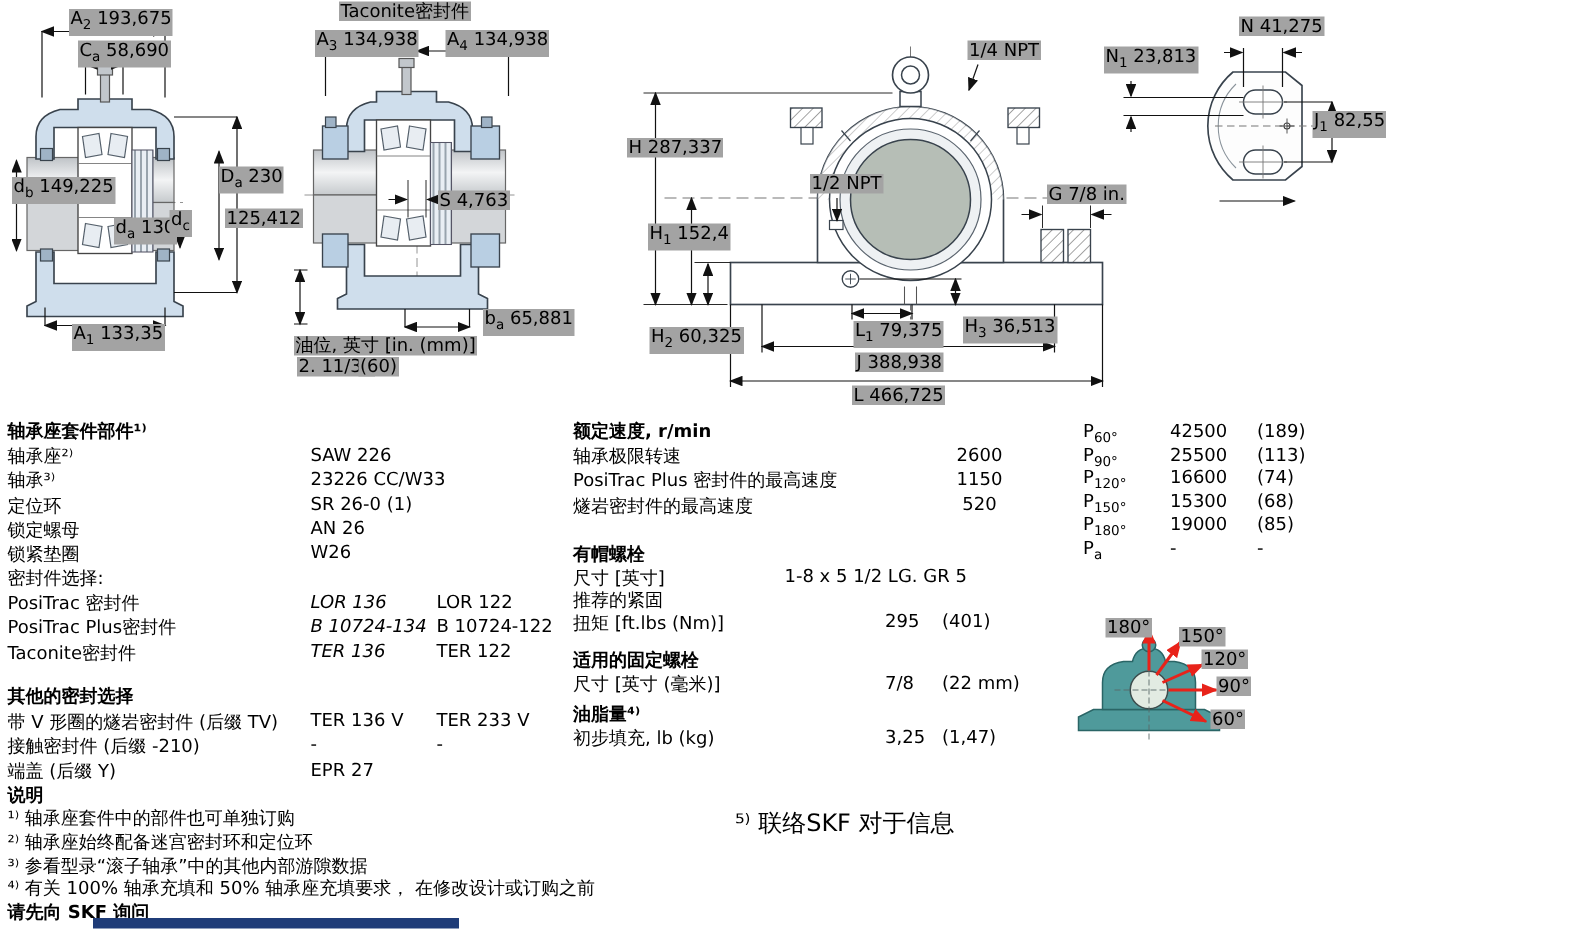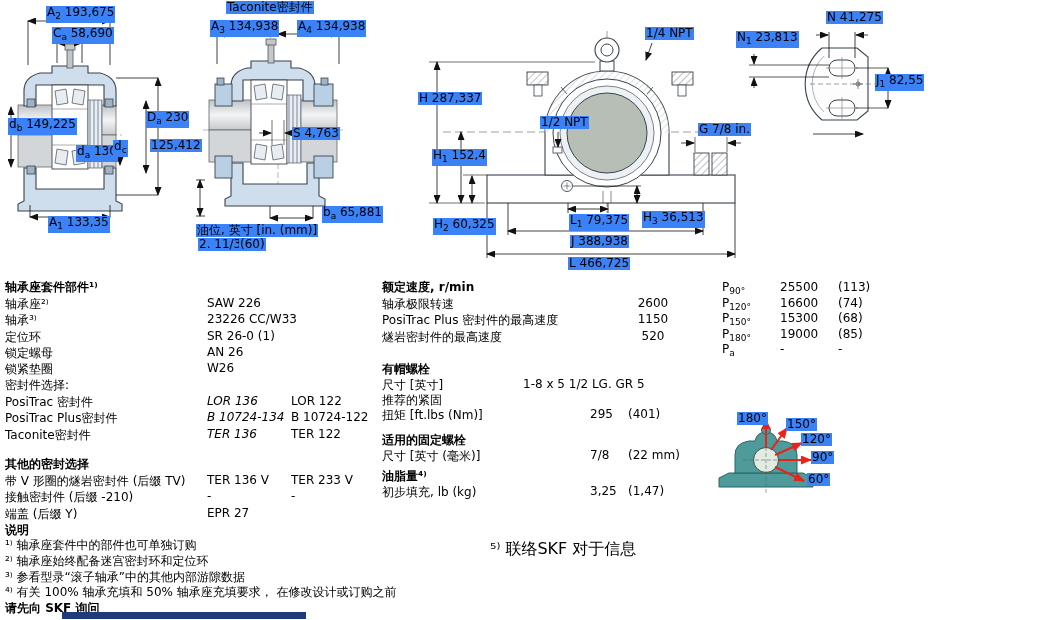--- a/index.html
+++ b/index.html
@@ -1,19 +1,19 @@
 <!DOCTYPE html>
 <html><head>
 <meta charset="utf-8">
 <style>
   html,body{margin:0;padding:0;background:#fff;}
   #canvas{position:relative;width:1050px;height:620px;background:#fff;overflow:hidden;
           font-family:"DejaVu Sans","Liberation Sans",sans-serif;color:#000;}
   svg.draw{position:absolute;}
-  .dim{position:absolute;font-size:12px;line-height:13px;white-space:nowrap;background:#3b82f6;padding:0 1px;}
+  .dim{position:absolute;font-size:12px;line-height:13px;white-space:nowrap;background:#a3a3a3;padding:0 1px;}
   .dim sub{font-size:9px;}
   .sec{position:absolute;font-size:12px;}
   .sec .t{font-weight:bold;white-space:nowrap;height:17px;}
   .row{position:relative;height:16.3px;white-space:nowrap;}
   .row .l{white-space:nowrap;}
   .row span.v,.row span.v1,.row span.v2,.row span.va,.row span.vb,.row span.pv,.row span.pk{position:absolute;top:0;}
   
   .parts{left:5px;top:279px;width:372px;}   .parts .v{left:202px;}
   .seals{left:5px;top:377px;width:372px;}   .seals .v1{left:202px;font-style:italic;} .seals .v2{left:286px;}
   .oseals{left:5px;top:456px;width:372px;}  .oseals .v1{left:202px;} .oseals .v2{left:286px;}
@@ -429,20 +429,25 @@
       <span class="va">3,25</span>
       <span class="vb">(1,47)</span>
     </div>
   </div>
 
   <div class="note5">⁵⁾ 联络SKF 对于信息</div>
 
   <div class="sec loads">
     <div>
 
+        <div class="row">
+          <span class="pl"><span>P</span><sub>60°</sub></span>
+          <span class="pv">42500</span>
+          <span class="pk">(189)</span>
+        </div>
 
         <div class="row">
           <span class="pl"><span>P</span><sub>90°</sub></span>
           <span class="pv">25500</span>
           <span class="pk">(113)</span>
         </div>
 
         <div class="row">
           <span class="pl"><span>P</span><sub>120°</sub></span>
           <span class="pv">16600</span>

